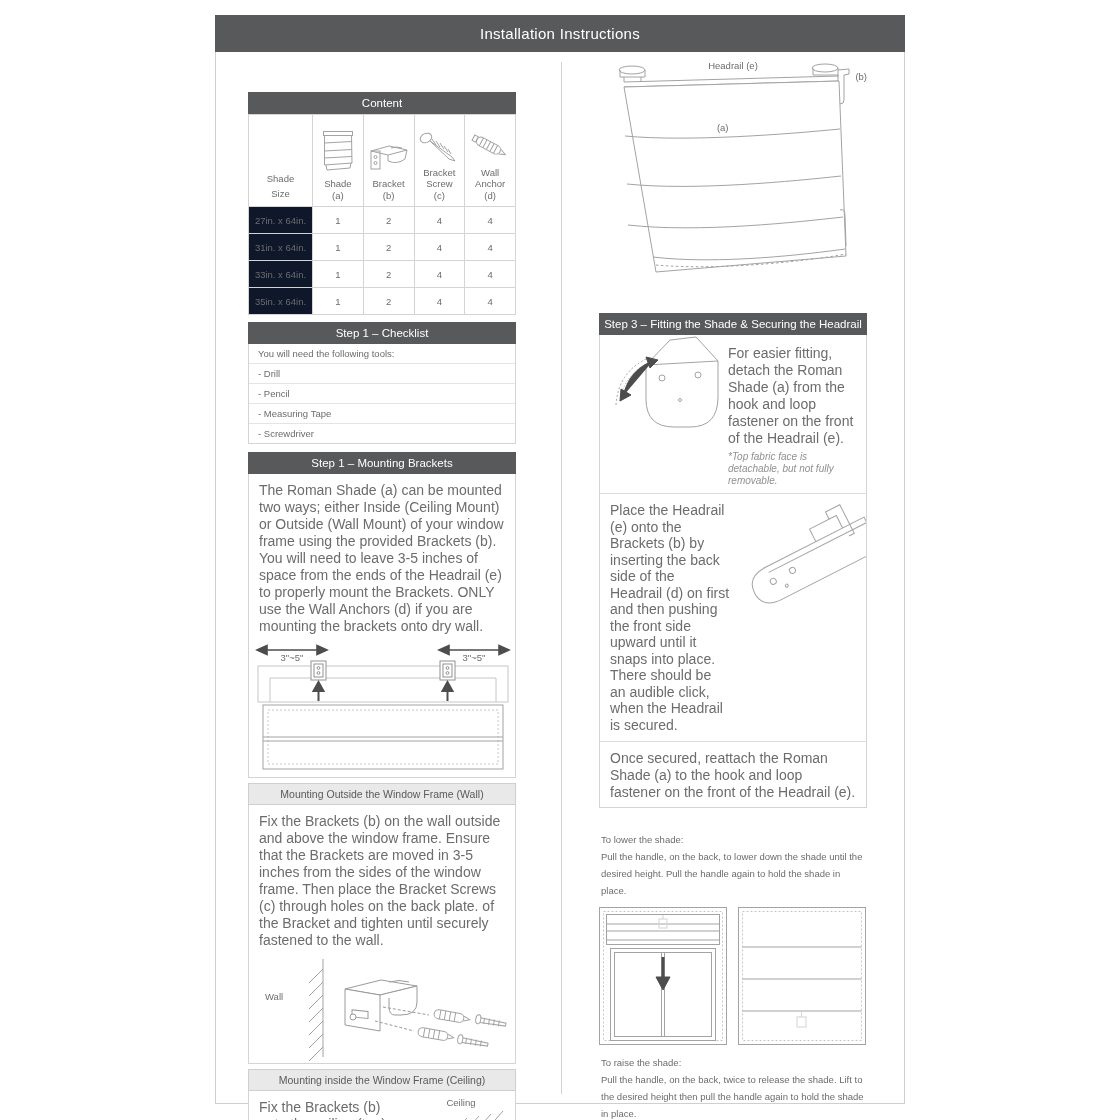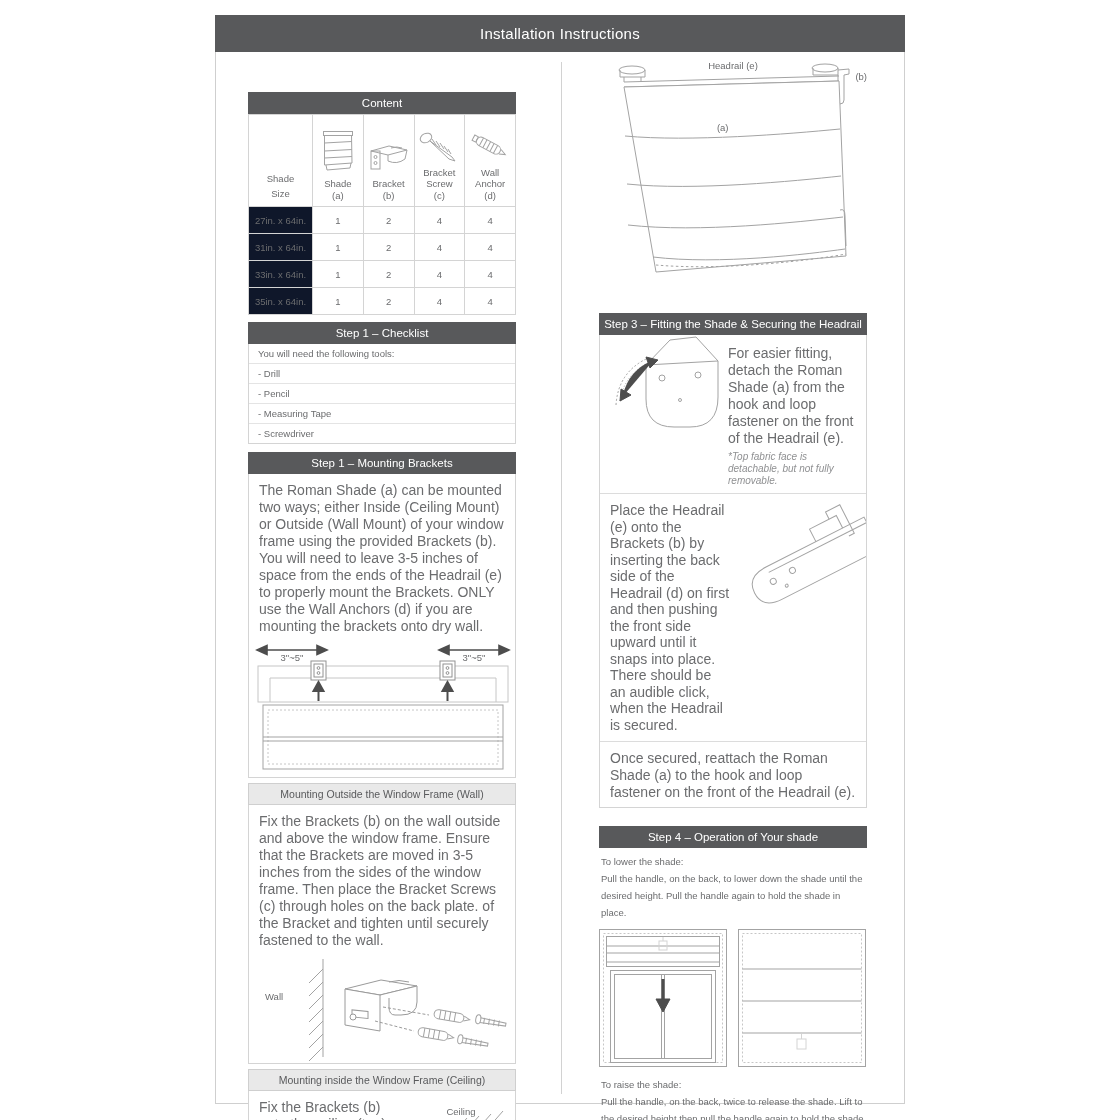--- a/index.html
+++ b/index.html
@@ -280,21 +280,21 @@
             </svg>
           </div>
         </div>
       </div>
 
       <div class="ceiling-section">
         <div class="banner-light">Mounting inside the Window Frame (Ceiling)</div>
         <div class="box-body flexrow">
           <div class="para" style="width:158px;">Fix the Brackets (b) onto the ceiling (top) inside the window frame, leaving a depth of 3 inches or more from the window. Ensure that the Brackets are moved in 3-5 inches from the sides of the window frame. Then place the Bracket Screws (c) through the top holes and tighten until securely fastened to the top of the window frame.</div>
           <div class="diagram" style="width:108px; height:168px; margin-top:6px;">
-            <span class="dlabel" style="left:50%; top:9px; transform:translateX(-50%);">Ceiling</span>
+            <span class="dlabel" style="left:50%; top:0; transform:translateX(-50%);">Ceiling</span>
             <svg width="108" height="168" viewBox="0 0 108 168">
               <g class="sketch">
                 <line x1="2" y1="46" x2="106" y2="26"></line>
                 <path d="M10,44 L24,28 M22,42 L36,26 M34,40 L48,24 M46,37 L60,21 M58,35 L72,19 M70,33 L84,17 M82,30 L96,14"></path>
               </g>
               <g stroke="#9a9a9a" fill="#ffffff">
                 <polygon points="26,60 66,53 98,58 60,66"></polygon>
                 <polygon points="26,60 26,76 56,83 56,66"></polygon>
                 <polygon points="86,62 98,58 98,96 86,99"></polygon>
                 <circle cx="92" cy="75" r="3"></circle>
@@ -388,21 +388,20 @@
               </svg>
             </div>
           </div>
           <div class="sub">
             <div class="para">Once secured, reattach the Roman Shade (a) to the hook and loop fastener on the front of the Headrail (e).</div>
           </div>
         </div>
       </div>
 
       <div class="step4-section">
-        <div class="bar-dark">Step 4 – Operation of Your shade</div>
         <div class="op-head">To lower the shade:</div>
         <div class="op-body">Pull the handle, on the back, to lower down the shade until the desired height. Pull the handle again to hold the shade in place.</div>
 
         <div class="win-row">
           <svg width="128" height="138" viewBox="0 0 128 138">
             <g class="sketch">
                 <rect x="0.5" y="0.5" width="127" height="137"></rect>
               </g>
             <g class="sketch-light">
                 <rect x="4.5" y="4.5" width="119" height="129" stroke-dasharray="2,2"></rect>

